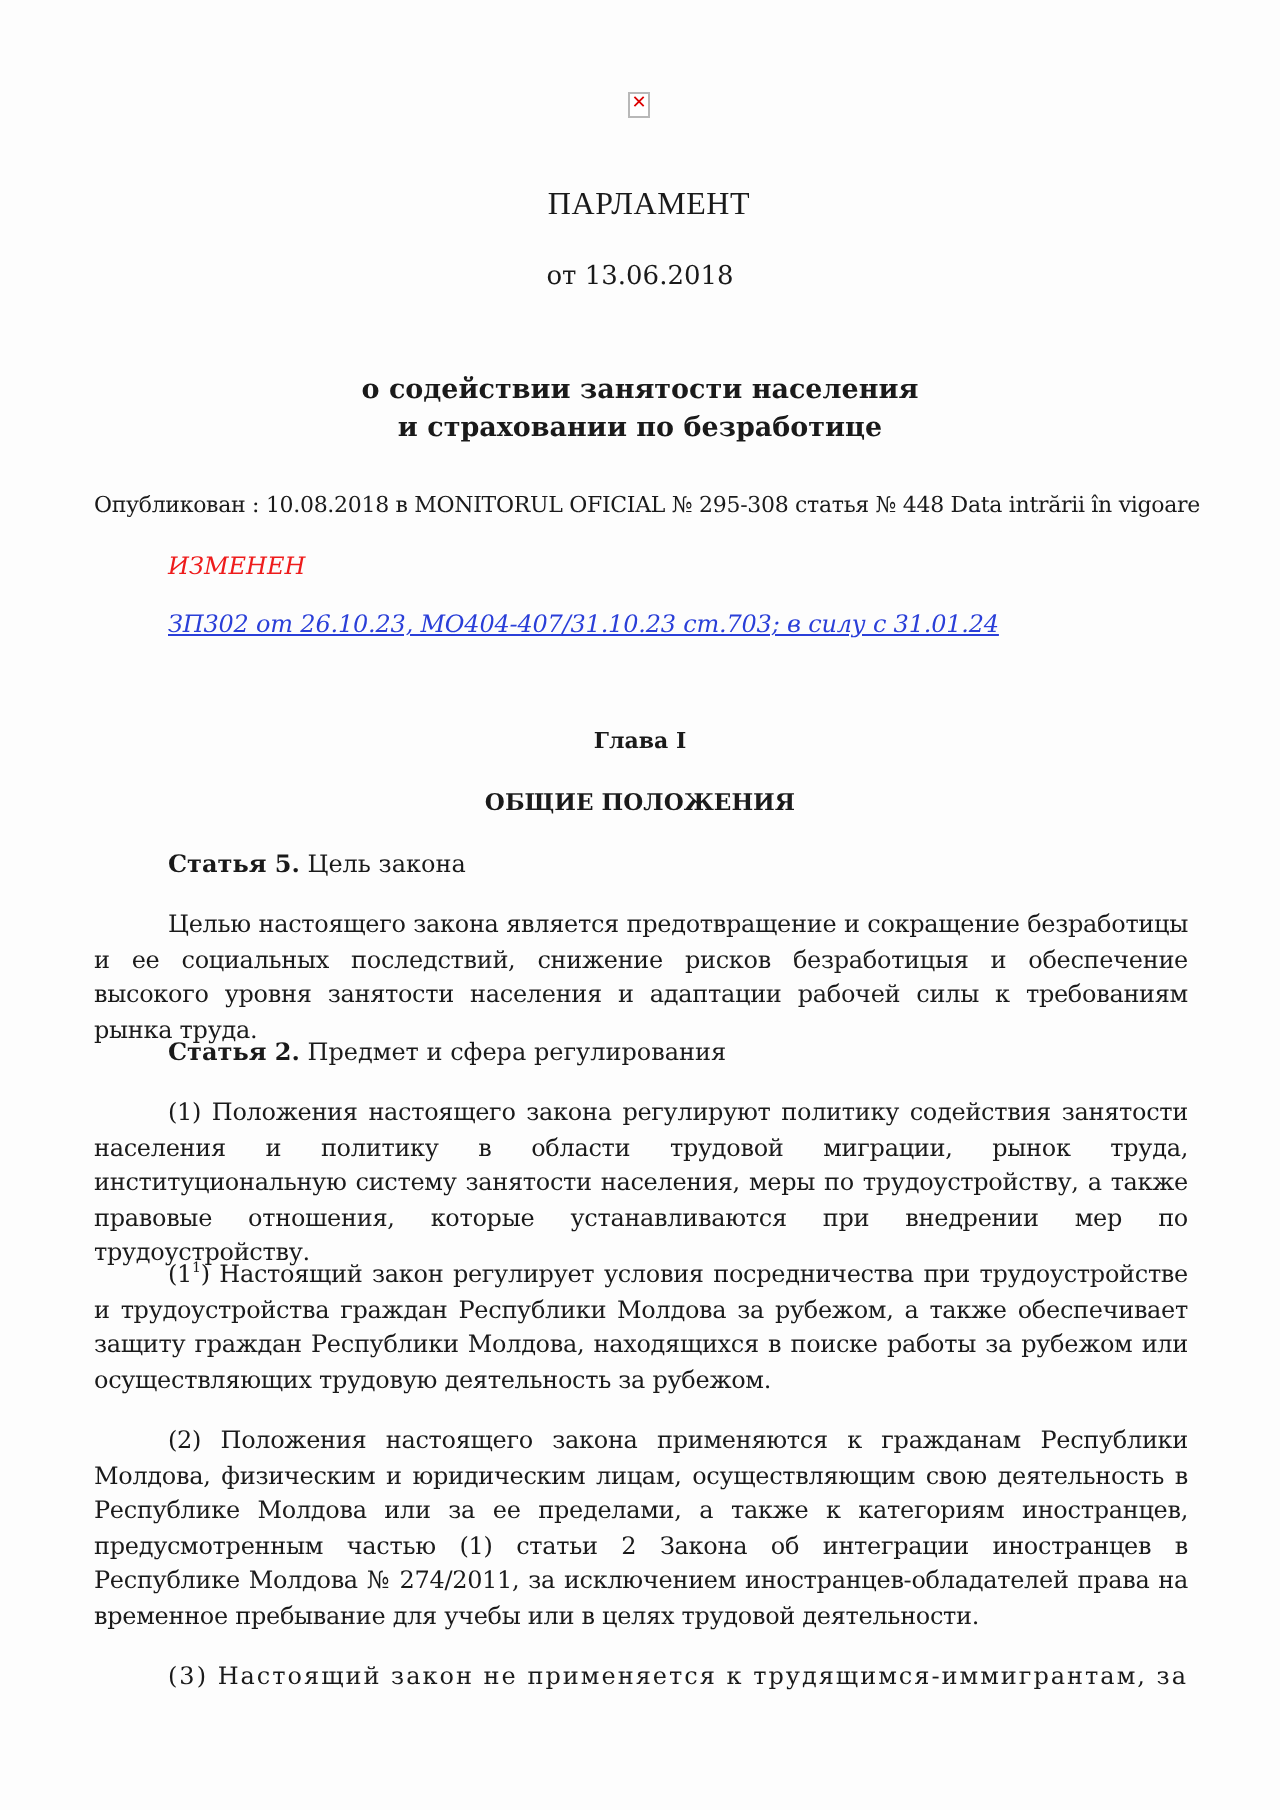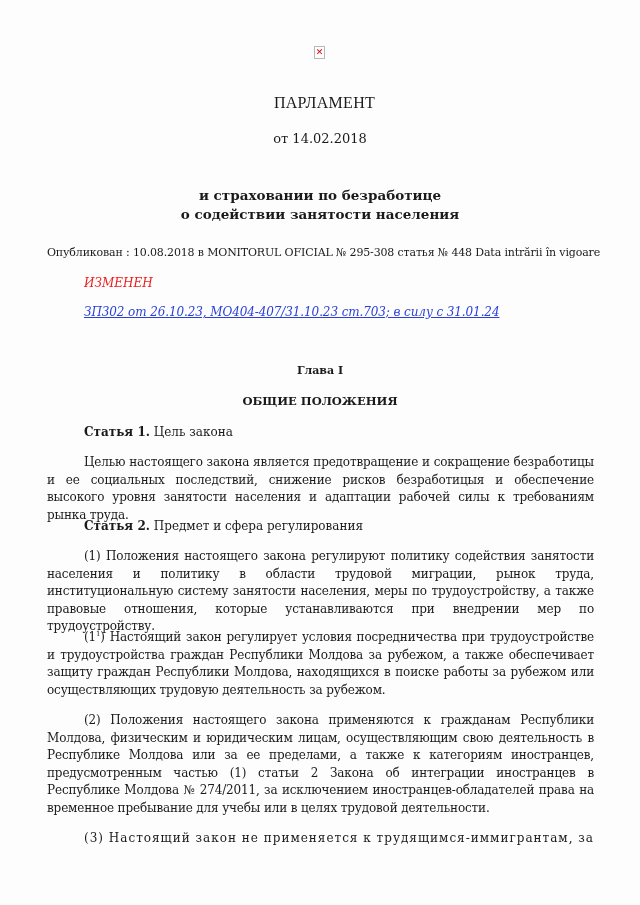--- a/index.html
+++ b/index.html
@@ -147,39 +147,39 @@
 <div class="page">
 
   <div class="broken-img">
     <span>✕</span>
   </div>
 
 
   <div class="parliament">ПАРЛАМЕНТ</div>
 
   <div class="law-num">
-    <div>от 14.02.2018</div>
+    <div>от 13.06.2018</div>
   </div>
 
   <div class="law-title">
+    <div>о содействии занятости населения</div>
     <div>и страховании по безработице</div>
-    <div>о содействии занятости населения</div>
   </div>
 
   <div class="published">Опубликован : 10.08.2018 в MONITORUL OFICIAL № 295-308 статья № 448 Data intrării în vigoare</div>
 
   <div class="amended">ИЗМЕНЕН</div>
 
   <a class="amend-link">ЗП302 от 26.10.23, MO404-407/31.10.23 ст.703; в силу с 31.01.24</a>
 
   <div class="chapter">Глава I</div>
   <div class="chapter-title">ОБЩИЕ ПОЛОЖЕНИЯ</div>
 
   <div class="article-head" style="top:425px;">
-    <b>Статья 1.</b><span> Цель закона</span>
+    <b>Статья 5.</b><span> Цель закона</span>
   </div>
 
   <div class="para" style="top:454px;">Целью настоящего закона является предотвращение и сокращение безработицы и ее социальных последствий, снижение рисков безработицыя и обеспечение высокого уровня занятости населения и адаптации рабочей силы к требованиям рынка труда.</div>
 
   <div class="article-head" style="top:519px;">
     <b>Статья 2.</b><span> Предмет и сфера регулирования</span>
   </div>
 
   <div class="para" style="top:548px;">(1) Положения настоящего закона регулируют политику содействия занятости населения и политику в области трудовой миграции, рынок труда, институциональную систему занятости населения, меры по трудоустройству, а также правовые отношения, которые устанавливаются при внедрении мер по трудоустройству.</div>
 

